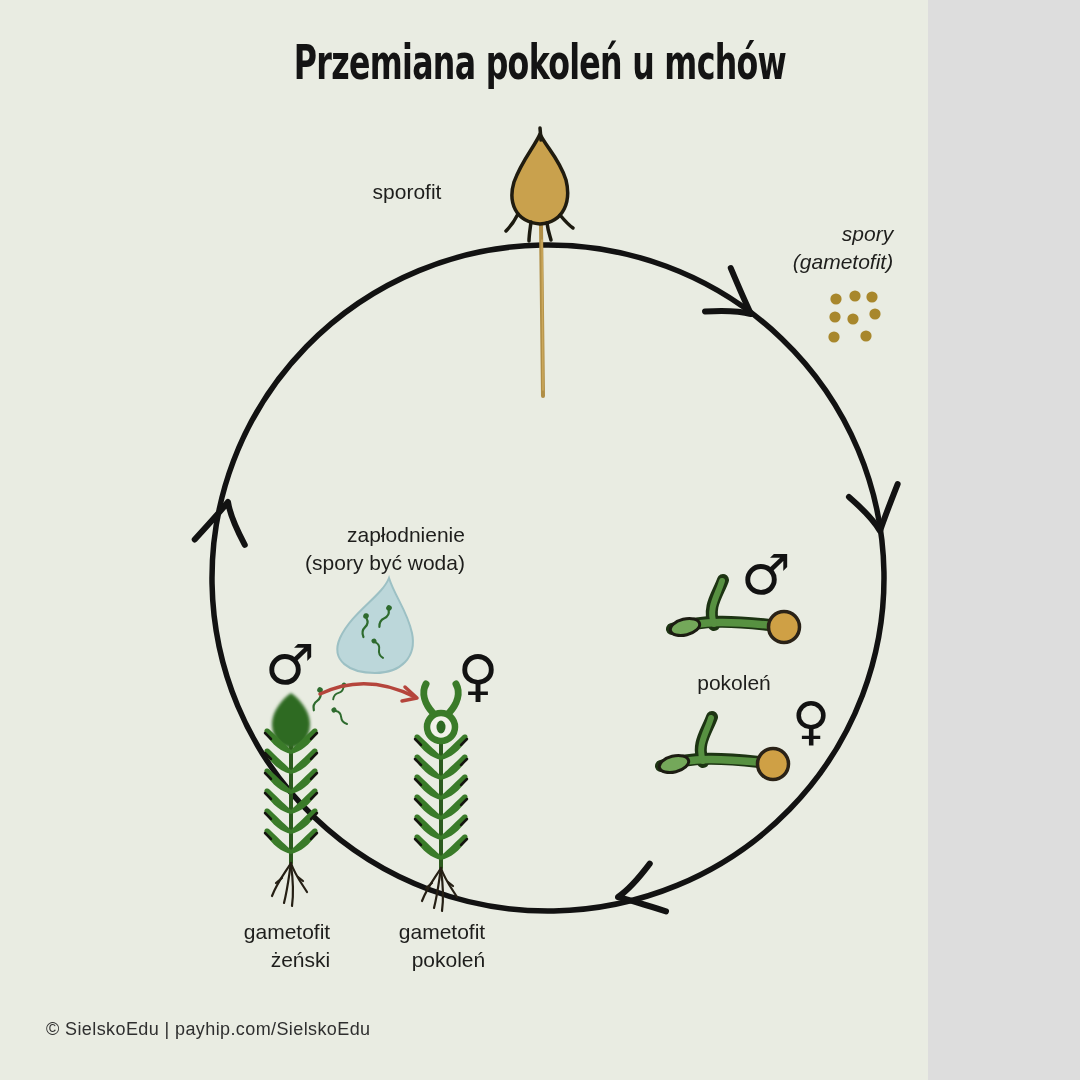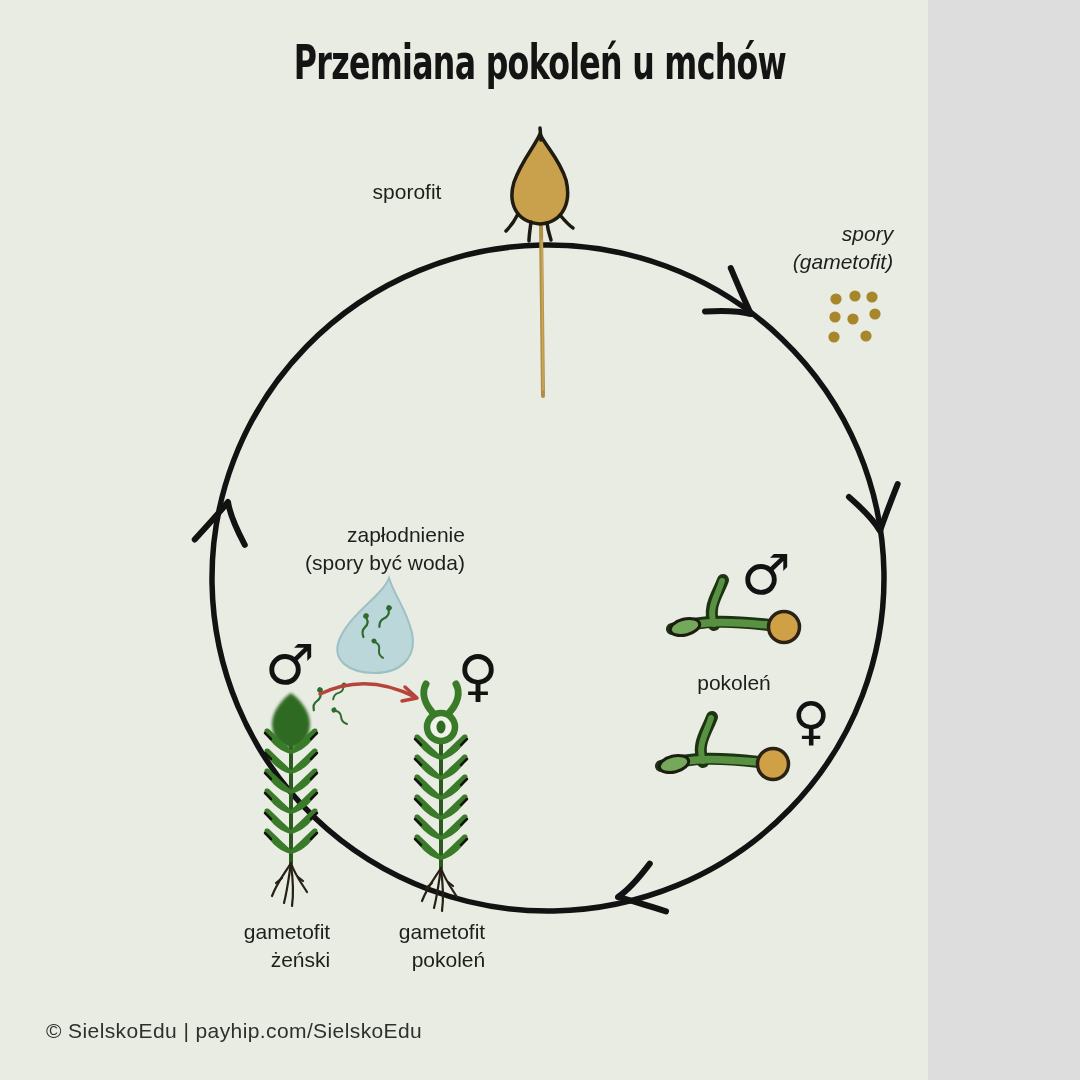--- a/index.html
+++ b/index.html
@@ -15,21 +15,21 @@
     color:#141414;white-space:nowrap;letter-spacing:-1px;
     transform:translateX(-50%) scale(0.72,1.1);transform-origin:center top;
   }
   .lbl{
     position:absolute;transform:translateX(-50%);
     font-size:21px;line-height:28px;color:var(--label-text,#1e1e1c);
     text-align:right;white-space:nowrap;
   }
   .footer{
     position:absolute;left:46px;top:1019px;
-    font-size:21px;color:#2f2f2f;letter-spacing:.4px;white-space:nowrap;
+    font-size:18px;color:#2f2f2f;letter-spacing:.4px;white-space:nowrap;
   }
   .sym{
     position:absolute;transform:translate(-50%,-50%);
     font-family:"DejaVu Sans",sans-serif;font-weight:700;color:#121212;
     line-height:1;
   }
   
   .circle-line{stroke:var(--ink);stroke-width:5.5;fill:none;}
   .ink-stroke{stroke:var(--ink);stroke-width:6;fill:none;stroke-linecap:round;stroke-linejoin:round;}
   .capsule{fill:var(--capsule-fill);stroke:var(--capsule-outline);stroke-width:3.5;stroke-linejoin:round;}

